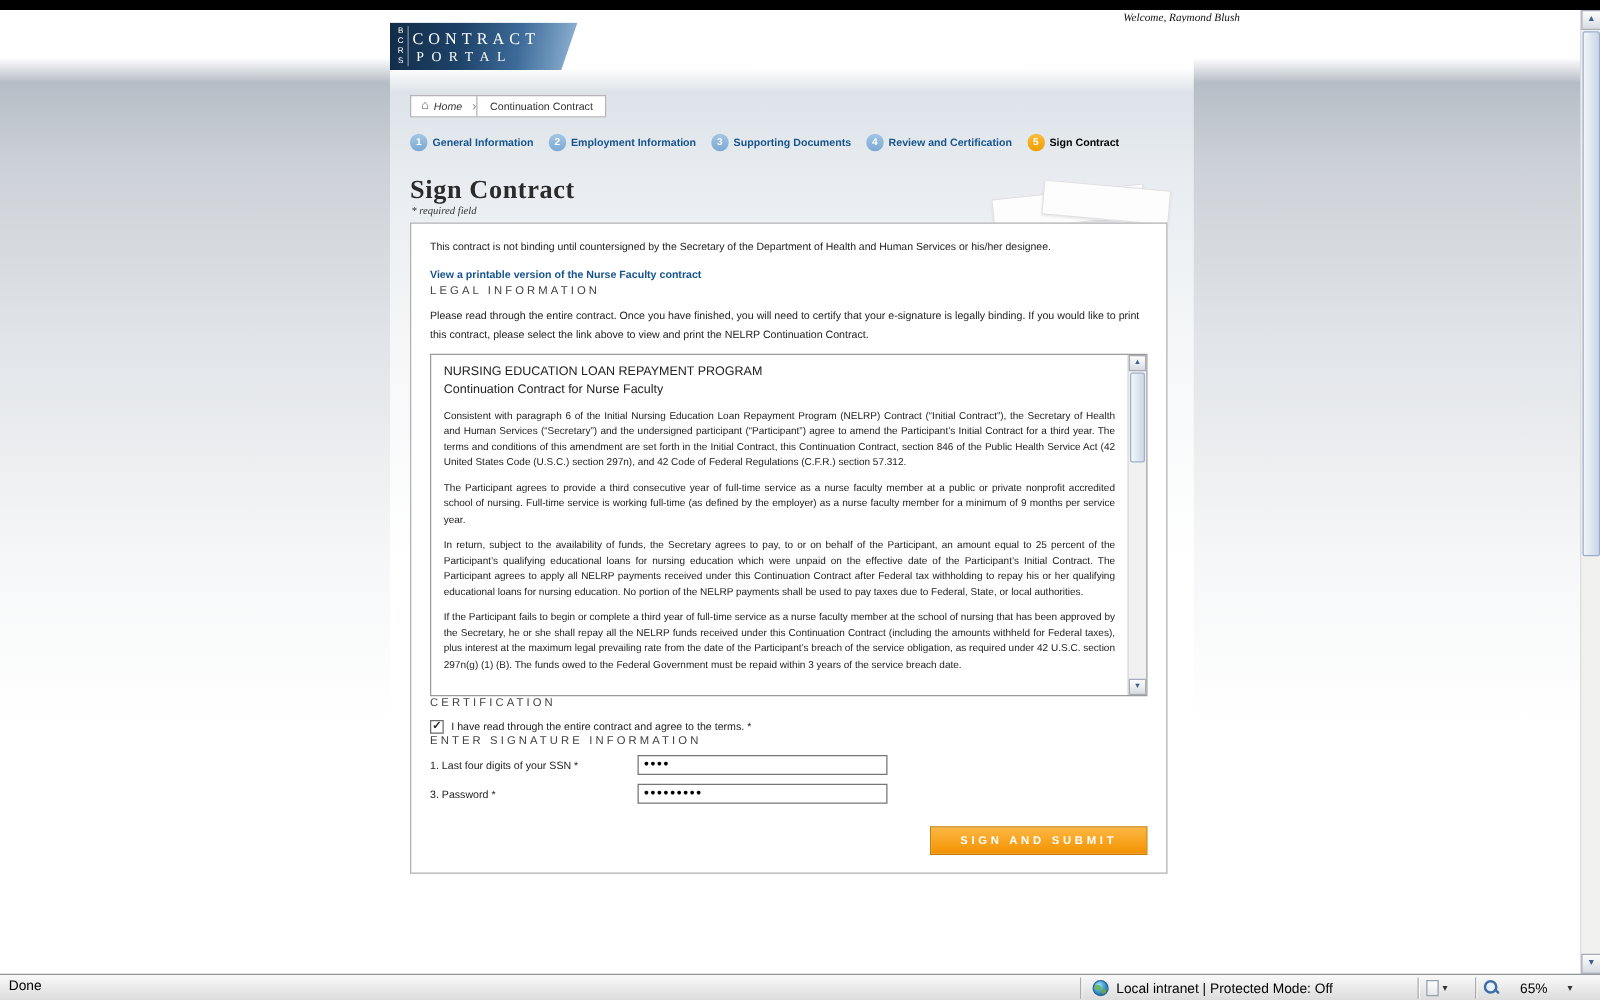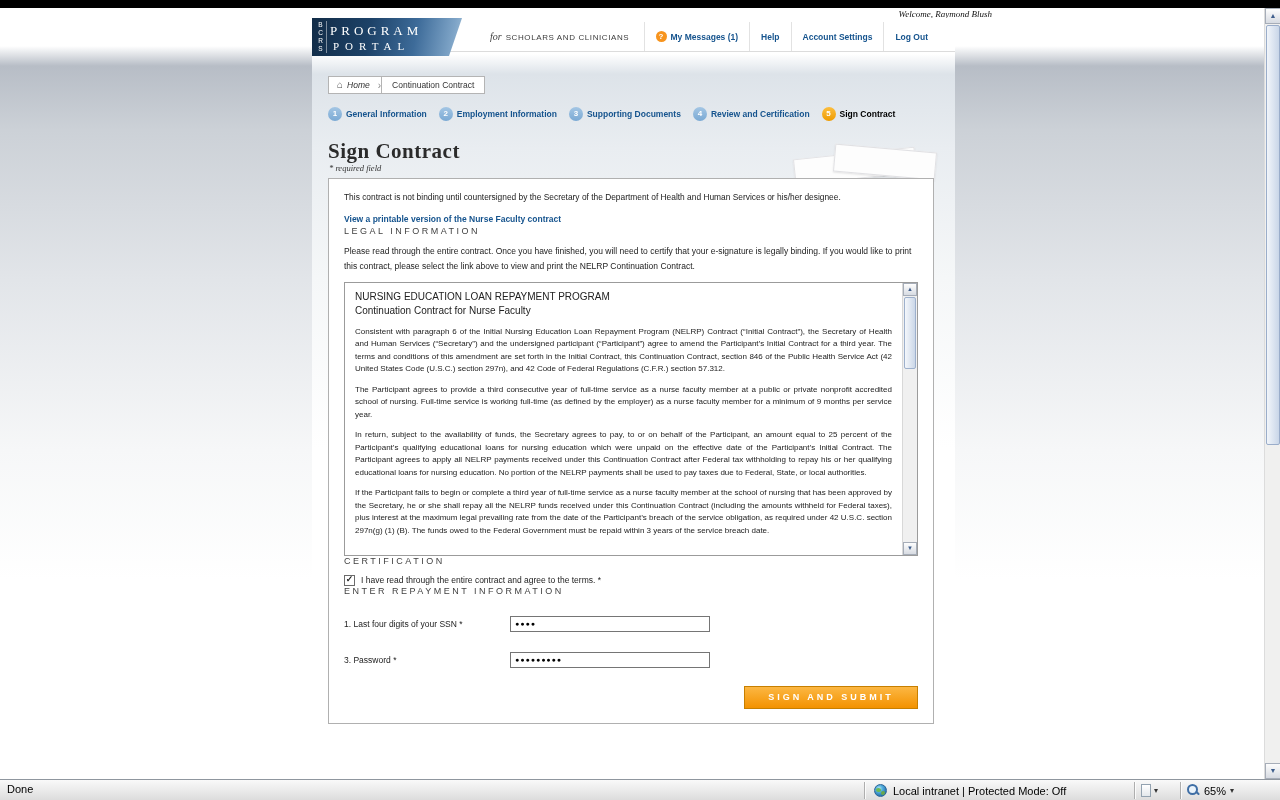--- a/index.html
+++ b/index.html
@@ -77,21 +77,21 @@
   .c-sb-btn { position:absolute; left:0; width:14px; height:13px; background:linear-gradient(#fefefe,#d7dbe2); border:1px solid #a6adb8; color:#3f5e8c; font-size:6px; line-height:11px; text-align:center; cursor:pointer; }
   .c-sb-up { top:0; }
   .c-sb-down { bottom:0; }
   .c-sb-thumb { position:absolute; left:1px; top:14px; width:12px; height:72px; background:linear-gradient(90deg,#f4f7fb,#cbd7e8); border:1px solid #9db0cc; border-radius:2px; cursor:pointer; }
 
   .cert-row { display:flex; align-items:center; gap:6px; margin-top:9px; }
   .checkbox { width:11px; height:11px; border:1px solid #6b6b6b; background:#fff; display:flex; align-items:center; justify-content:center; flex:none; cursor:pointer; }
   .check { font-size:9px; font-weight:bold; line-height:1; color:#1c1c1c; margin-top:-1px; }
   .cert-label { font-size:8.5px; color:#222; }
 
-  .form-row { display:flex; margin-top:20px;align-items:center; }
+  .form-row { display:flex; margin-top:7px;align-items:center; }
   .f-label { width:166px; font-size:8.5px; line-height:1.6; color:#222; padding-top:2px; flex:none; }
   .f-input { width:200px; height:16px; border:1px solid #757575; background:#fff; font-family:"Liberation Sans",sans-serif; font-size:7px; font-weight:bold; letter-spacing:1px; padding:2px 4px; color:#000; }
 
   .submit-row { margin-top:18px; text-align:right; }
   .submit-btn { width:174px; height:23px; background:linear-gradient(#fcb743,#f39200); border:1px solid #c77f00; color:#fff; font-family:"Liberation Sans",sans-serif; font-size:9px; font-weight:bold; letter-spacing:3px; cursor:pointer; }
 
   
   .scrollbar { position:absolute; right:0; top:8px; width:16px; height:771px; background:#f0f0ef; border-left:1px solid #dcdcdc; }
   .sb-btn { position:absolute; left:0; width:16px; height:16px; background:linear-gradient(#fdfdfd,#d7dbe2); border:1px solid #a6adb8; color:#3f5e8c; font-size:7px; line-height:14px; text-align:center; cursor:pointer; }
   .sb-up { top:0; }
@@ -105,59 +105,44 @@
   .sb-divider { position:absolute; top:2px; width:1px; height:17px; background:#aeaeae; box-shadow:1px 0 0 rgba(255,255,255,.8); }
   .div1 { left:864px; } .div2 { left:1134px; } .div3 { left:1180px; }
   .sb-zone { position:absolute; left:874px; top:0; height:21px; display:flex; align-items:center; gap:6px; cursor:pointer; }
   .globe-icon { width:13px; height:13px; border-radius:50%; border:1px solid #2a6496; position:relative; overflow:hidden; flex:none;
     background:radial-gradient(circle at 38% 32%, #bfe8f7 0%, #5ab4e0 30%, #2e7fba 65%, #1d5c8e 100%); }
   .globe-icon::before { content:""; position:absolute; left:1px; top:3px; width:5px; height:4px; background:#6fba55; border-radius:50% 60% 45% 55%; }
   .globe-icon::after { content:""; position:absolute; right:1px; top:6px; width:4px; height:4px; background:#67a84e; border-radius:55% 45% 60% 50%; }
   .sb-compat { position:absolute; left:1141px; top:0; height:21px; display:flex; align-items:center; gap:3px; cursor:pointer; }
   .page-icon { width:10px; height:13px; background:linear-gradient(#ffffff,#e4e8ec); border:1px solid #93a2b0; }
   .caret { font-size:8px; color:#333; line-height:1; }
-  .sb-zoom { position:absolute; left:1187px; top:0; height:21px; display:flex; align-items:center; gap:4px; cursor:pointer; }
+  .sb-zoom { position:absolute; left:1187px; top:0; height:21px; display:flex; align-items:center; gap:16px; cursor:pointer; }
   .mag-icon { position:relative; width:13px; height:13px; flex:none; }
   .mag-icon::before { content:""; position:absolute; left:0; top:0; width:7px; height:7px; border:2px solid #3f6ea5; border-radius:50%; background:#eaf3fb; }
   .mag-icon::after { content:""; position:absolute; left:8px; top:8px; width:5px; height:2px; background:#3f6ea5; transform:rotate(45deg); border-radius:1px; }
 </style>
 </head>
 <body>
 
 <div class="screen">
 
   <div class="titlebar"></div>
 
   <div class="welcome-strip">
     <span class="welcome-text">Welcome, Raymond Blush</span>
   </div>
 
   <div class="content-bg">
     <div class="column">
 
       <div class="header">
-        <div class="navstrip">
-          <span class="tagline">
-            <em>for</em>
-            <span class="tagline-caps">SCHOLARS AND CLINICIANS</span>
-          </span>
-          <span class="nav-items">
-            <a class="nav-item">
-              <span class="msg-icon">?</span>
-              <span>My Messages (1)</span>
-            </a>
-            <a class="nav-item">Help</a>
-            <a class="nav-item">Account Settings</a>
-            <a class="nav-item">Log Out</a>
-          </span>
-        </div>
         <div class="logo">
           <span class="logo-bcrs">BCRS</span>
           <span class="logo-text">
-            <span class="logo-line1">PROGRAM</span>
+            <span class="logo-line1">CONTRACT</span>
             <span class="logo-line2">PORTAL</span>
           </span>
         </div>
       </div>
 
       <div class="breadcrumb">
         <span class="bc-home">
           <span class="house">⌂</span>
           <span class="bc-home-label">Home</span>
         </span>
@@ -220,21 +205,21 @@
         </div>
 
         <h3 class="section-heading">CERTIFICATION</h3>
         <div class="cert-row">
           <span class="checkbox checked">
             <span class="check">✓</span>
           </span>
           <span class="cert-label">I have read through the entire contract and agree to the terms. *</span>
         </div>
 
-        <h3 class="section-heading">ENTER REPAYMENT INFORMATION</h3>
+        <h3 class="section-heading">ENTER SIGNATURE INFORMATION</h3>
         <div class="form-row">
           <label class="f-label">1. Last four digits of your SSN *</label>
           <input class="f-input" type="text" value="●●●●" style="">
         </div>
         <div class="form-row">
           <label class="f-label">3. Password *</label>
           <input class="f-input" type="text" value="●●●●●●●●●" style="">
         </div>
 
         <div class="submit-row">

